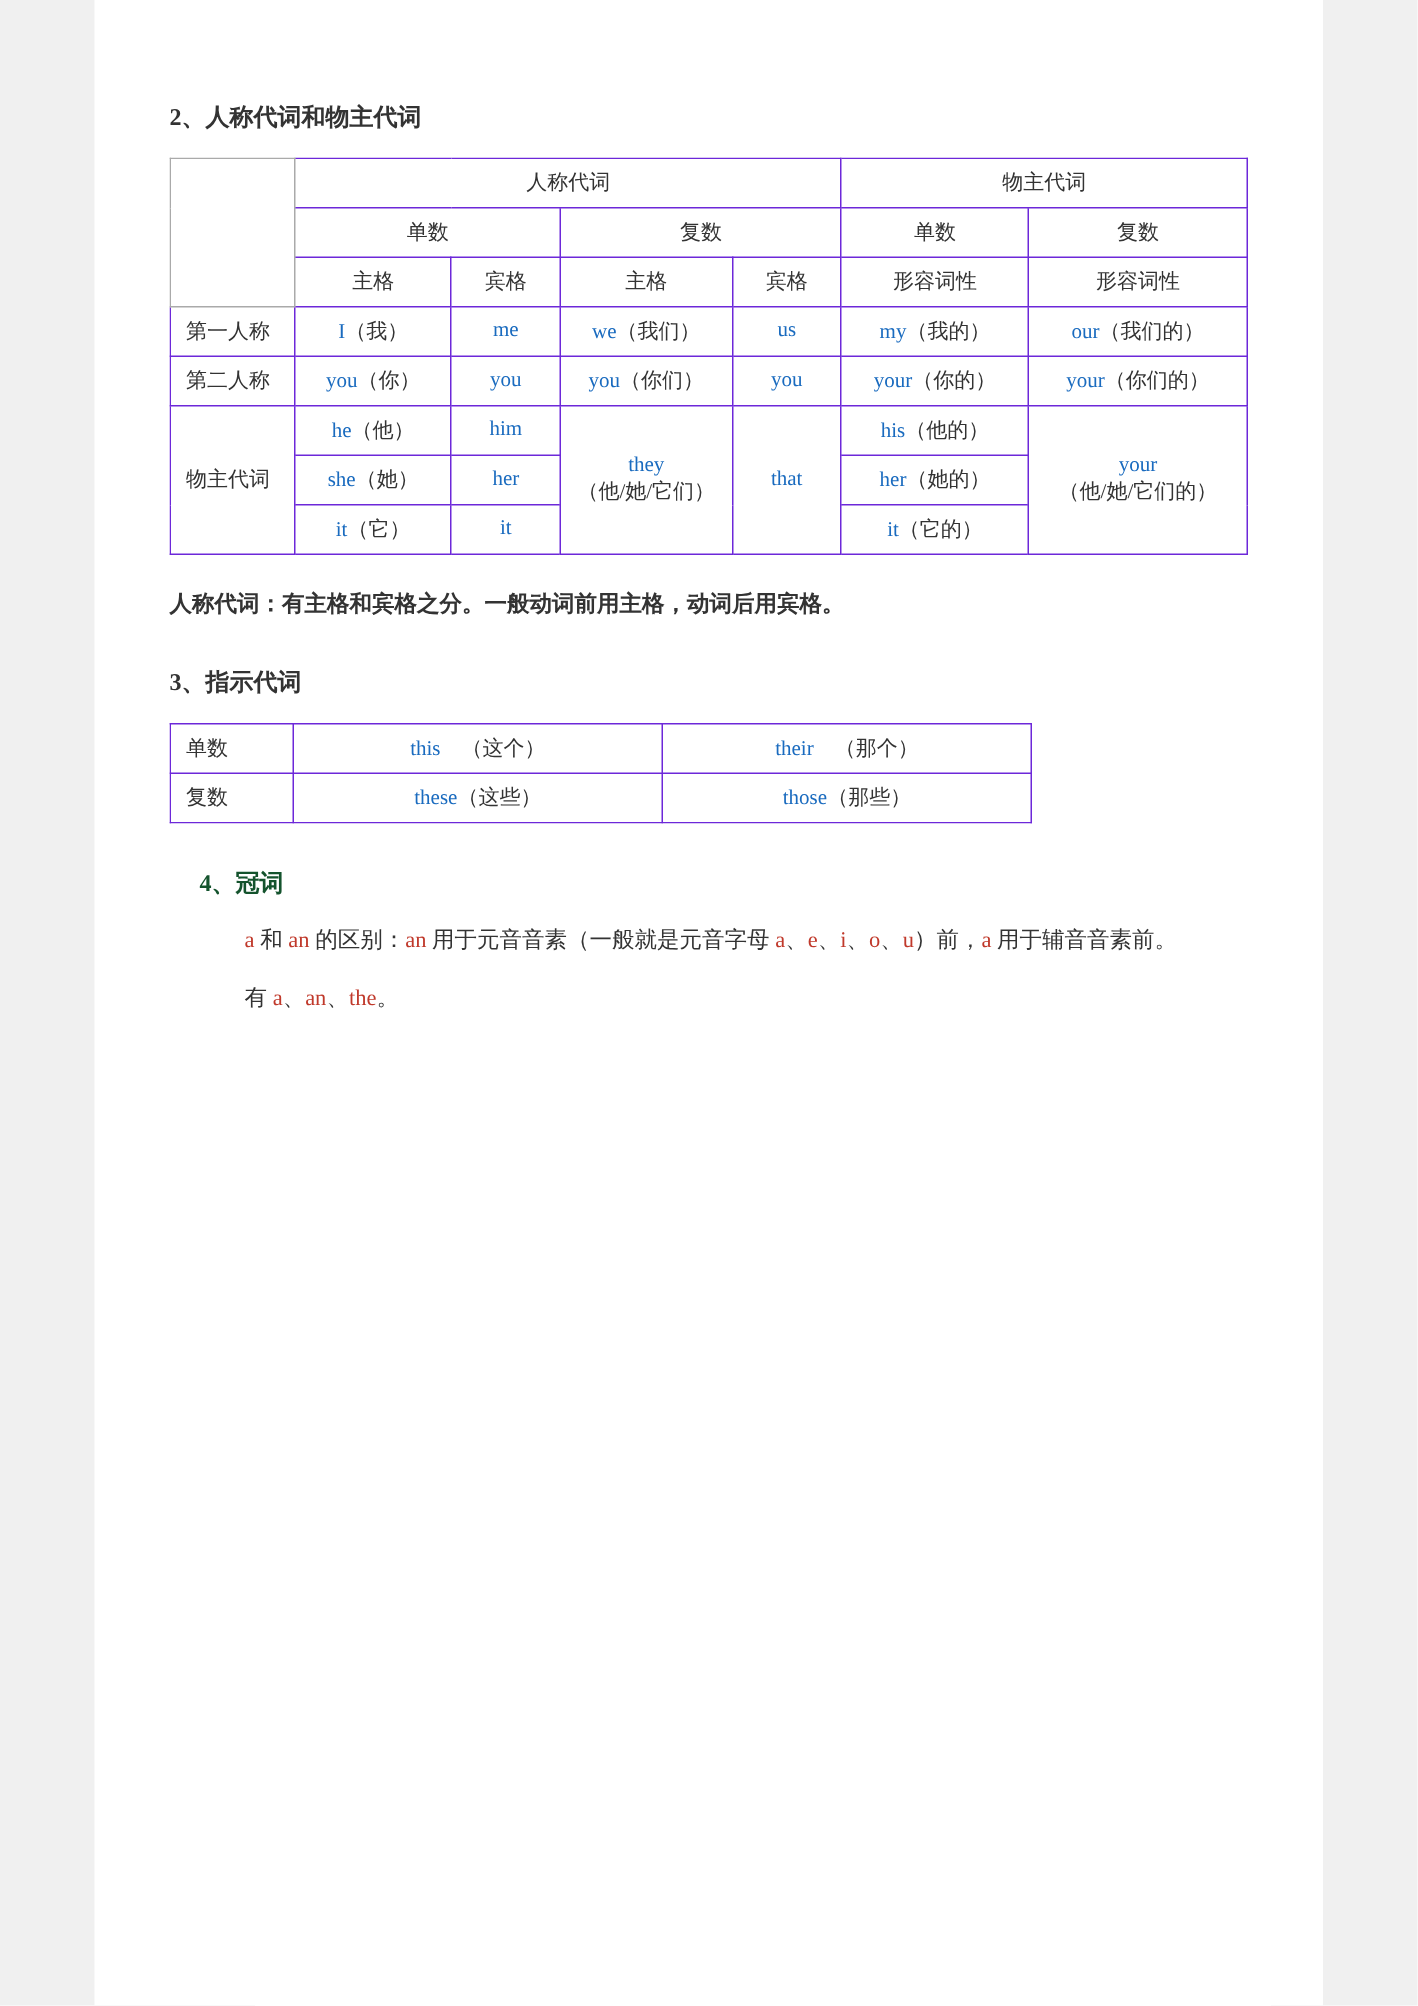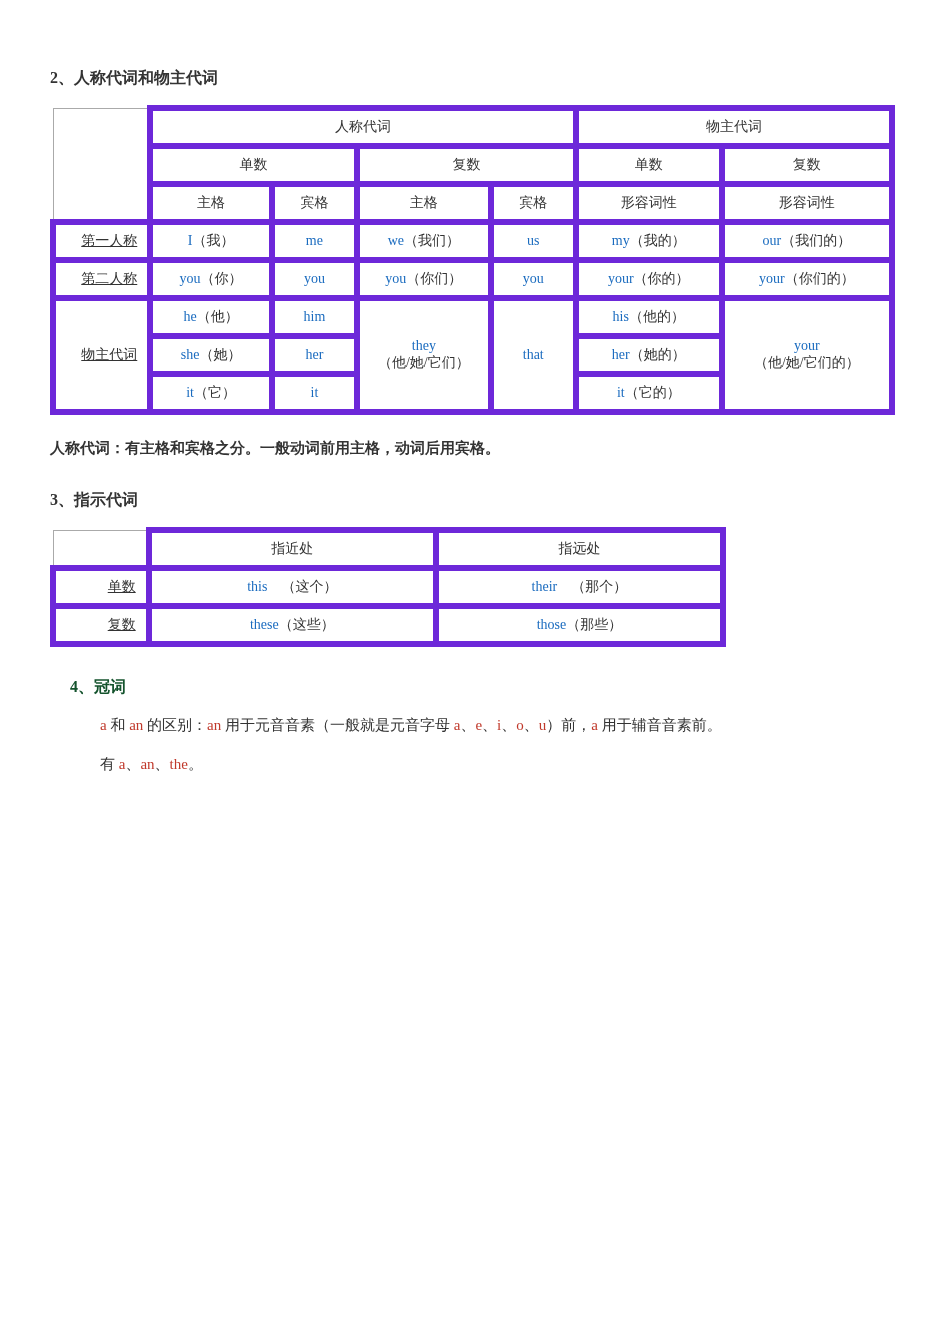--- a/index.html
+++ b/index.html
@@ -8,21 +8,21 @@
       padding: 0;
     }
     body {
       background: #f0f0f0;
       font-family: "SimSun", "宋体", serif;
       font-size: 14px;
       color: #333;
     }
     .page {
       background: #fff;
-      width: 945px;
+      width: 819px;
       min-height: 1337px;
       margin: 0 auto;
       padding: 40px 50px 60px 50px;
     }
     .section-title {
       font-size: 16px;
       font-weight: bold;
       color: #333;
       margin-bottom: 16px;
       margin-top: 10px;
@@ -30,35 +30,34 @@
     
     .pronoun-table-wrapper {
       margin-bottom: 20px;
       overflow-x: auto;
     }
     table {
       border-collapse: collapse;
       width: 100%;
     }
     table td, table th {
-      border: 6px solid #6d28d9;
+      border: 1px solid #6d28d9;
       padding: 7px 10px;
       text-align: center;
       vertical-align: middle;
       font-size: 14px;
     }
     .col-header {
       background: #fff;
       font-weight: normal;
     }
     .row-header {
       background: #fff;
       font-weight: normal;
-      text-align: right;
-      text-decoration: underline;
+      text-align: left;
     }
     
     .en-blue { color: #1a6bbf; }
     .en-red  { color: #c0392b; }
 
     .note-text {
       font-size: 15px;
       color: #333;
       margin: 14px 0 24px 0;
       line-height: 1.8;
@@ -189,25 +188,20 @@
     <div class="section-title">3、指示代词</div>
 
     <div class="demo-table-wrapper">
       <table class="demo-table">
         <colgroup>
           <col style="width:80px">
           <col style="width:240px">
           <col style="width:240px">
         </colgroup>
         <tbody>
-            <tr>
-          <td style="border:1px solid #aaa; padding:7px 10px;"></td>
-          <td class="col-header">指近处</td>
-          <td class="col-header">指远处</td>
-        </tr>
         <tr>
           <td class="row-header">单数</td>
           <td><span class="en-blue">this</span>　（这个）</td>
           <td><span class="en-blue">their</span>　（那个）</td>
         </tr>
         <tr>
           <td class="row-header">复数</td>
           <td><span class="en-blue">these</span>（这些）</td>
           <td><span class="en-blue">those</span>（那些）</td>
         </tr>

